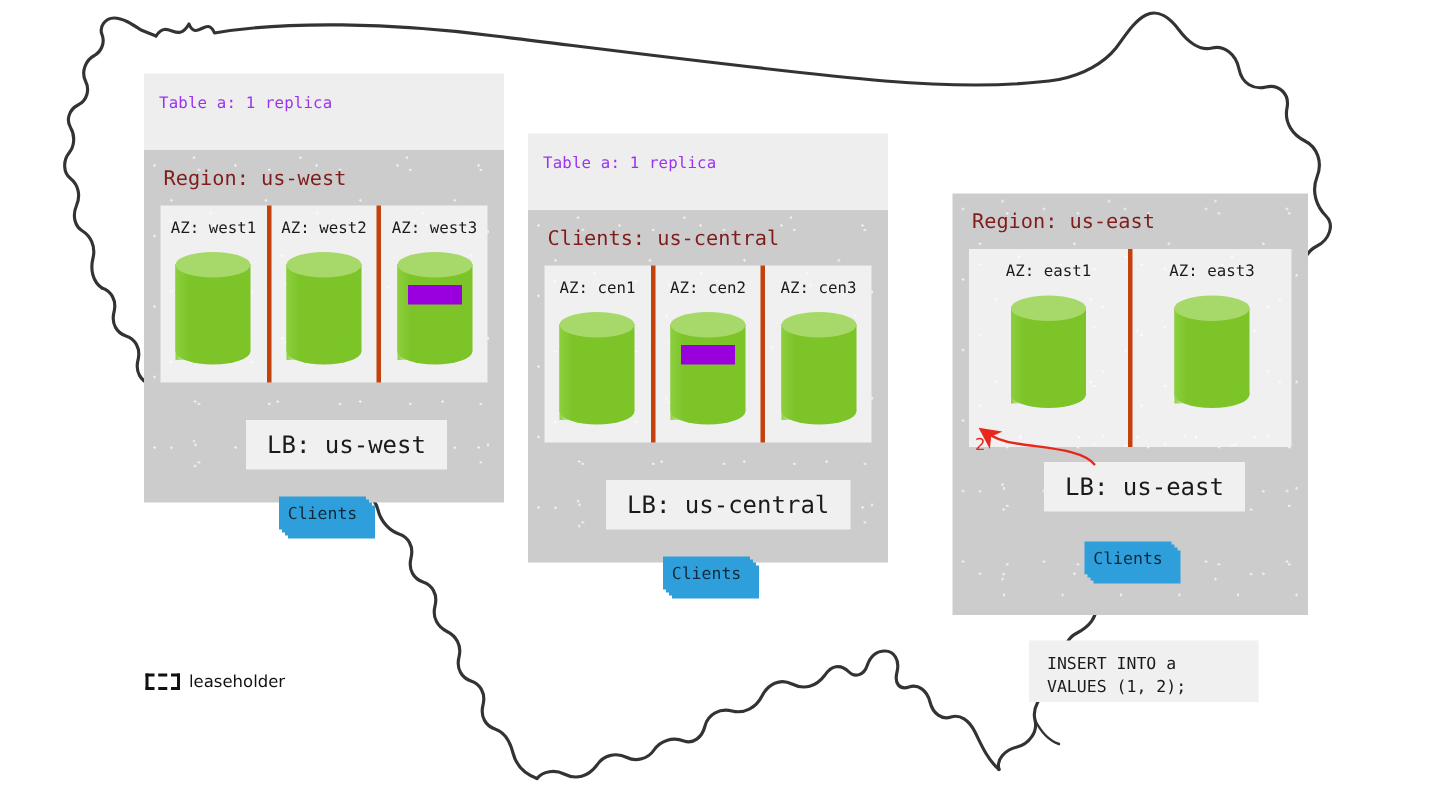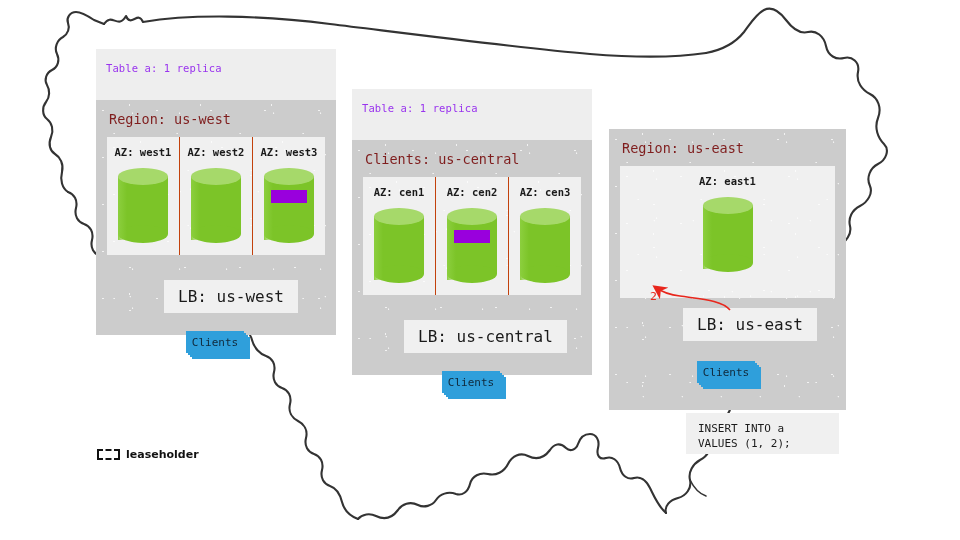--- a/index.html
+++ b/index.html
@@ -22,27 +22,27 @@
     color:#9933ee;font-size:10.5px;letter-spacing:.1px;white-space:nowrap;
   }
   .region-body{
     background:#cccccc;width:100%;box-sizing:border-box;position:relative;
   }
   .region-title{
     font-size:13.5px;color:#7f1d1d;padding:11px 0 10px 13px;white-space:nowrap;
   }
   .az-panel{
     position:relative;background:#f0f0f0;margin:0 11px;
-    display:flex;box-sizing:border-box;font-weight:bold;
+    display:flex;box-sizing:border-box;
   }
   .az-col{
     flex:1 1 0;position:relative;display:flex;flex-direction:column;
     align-items:center;box-sizing:border-box;
   }
-  .az-col + .az-col{border-left:1px solid #c2410c;}
+  .az-col + .az-col{border-left:3px solid #c2410c;}
   .az-label{font-size:10.5px;color:#1a1a1a;margin-top:9px;white-space:nowrap;}
 
   
   .cyl{position:relative;margin-top:10px;width:50px;height:74px;}
   .cyl .body{
     position:absolute;left:0;top:8px;width:50px;height:58px;
     background:#7cc428;border-radius:0 0 0 0;
   }
   .cyl .body:after{
     content:"";position:absolute;left:0;bottom:-9px;width:50px;height:18px;
@@ -82,21 +82,21 @@
   }
 
   
   #sqlbox{
     position:absolute;background:#f0f0f0;padding:8px 12px;
     font-size:11px;line-height:15px;color:#1a1a1a;white-space:pre;
     box-sizing:border-box;
   }
 
   
-  #legend{position:absolute;display:flex;align-items:center;gap:6px;font-weight:bold;}
+  #legend{position:absolute;display:flex;align-items:center;gap:6px;}
   #legend .swatch{width:23px;height:11px;border:2px dashed #111;box-sizing:border-box;background:transparent;}
   #legend .legend-text{font-family:"DejaVu Sans","Liberation Sans",sans-serif;font-size:11px;color:#111;}
 
   
   #arrow-layer{position:absolute;left:0;top:0;width:960px;height:540px;pointer-events:none;z-index:9;}
   .arrow-num{
     position:absolute;color:#e8261c;font-size:11px;z-index:10;
     font-family:"DejaVu Sans","Liberation Sans",sans-serif;
   }
 
@@ -284,55 +284,63 @@
       <div class="clients" style="left:90px;top:231px;">
         <div class="sheet s3"></div>
         <div class="sheet s2"></div>
         <div class="sheet s1"></div>
         <div class="sheet front">Clients</div>
       </div>
     </div>
   </div>
 
   <div class="region" id="region-us-east" style="left:609px;top:129px;width:237px;">
-    <div class="region-body" style="height:281px;">
+    <div class="region-body" style="height:281px;margin-left:26px;">
       <div class="speckle"></div>
       <div class="region-title">Region: us-east</div>
       <div class="az-panel" style="height:132px;">
         <div class="speckle"></div>
         <div class="az-col">
           <div class="az-label">AZ: east1</div>
           <div class="cyl">
             <div class="body"></div>
             <div class="shade"></div>
             <div class="top"></div>
           </div>
         </div>
-      </div>
-      <div class="lb" style="left:74px;top:179px;">LB: us-east</div>
+        <div class="az-col">
+          <div class="az-label">AZ: east3</div>
+          <div class="cyl">
+            <div class="body"></div>
+            <div class="shade"></div>
+            <div class="top"></div>
+          </div>
+        </div>
+      </div>
+      <div class="lb" style="left:61px;top:179px;">LB: us-east</div>
       <div class="clients" style="left:88px;top:232px;">
         <div class="sheet s3"></div>
         <div class="sheet s2"></div>
         <div class="sheet s1"></div>
         <div class="sheet front">Clients</div>
       </div>
     </div>
   </div>
 
   <svg id="arrow-layer" viewBox="0 0 960 540">
     <defs>
       <marker id="ah" markerWidth="9" markerHeight="9" refX="7" refY="4.5" orient="auto">
         <path d="M0,0 L9,4.5 L0,9 L2.6,4.5 Z" fill="#e8261c"></path>
       </marker>
     </defs>
     <path d="M730 310 C722 300 700 299 680 296 C670 295 662 292 655 287" fill="none" stroke="#e8261c" stroke-width="1.6" marker-end="url(#ah)"></path>
   </svg>
   <div class="arrow-num" style="left:650px;top:290px;">2</div>
 
-  <div id="sqlbox" style="left:686px;top:413px;width:153px;height:41px;">INSERT INTO a
+  <div id="sqlbox" style="left:686px;top:427px;width:153px;height:41px;">INSERT INTO a
 VALUES (1, 2);</div>
 
   <div id="legend" style="left:97px;top:448px;">
     <div class="swatch"></div>
     <div class="legend-text">leaseholder</div>
   </div>
 
 </div>
 
 </body></html>

